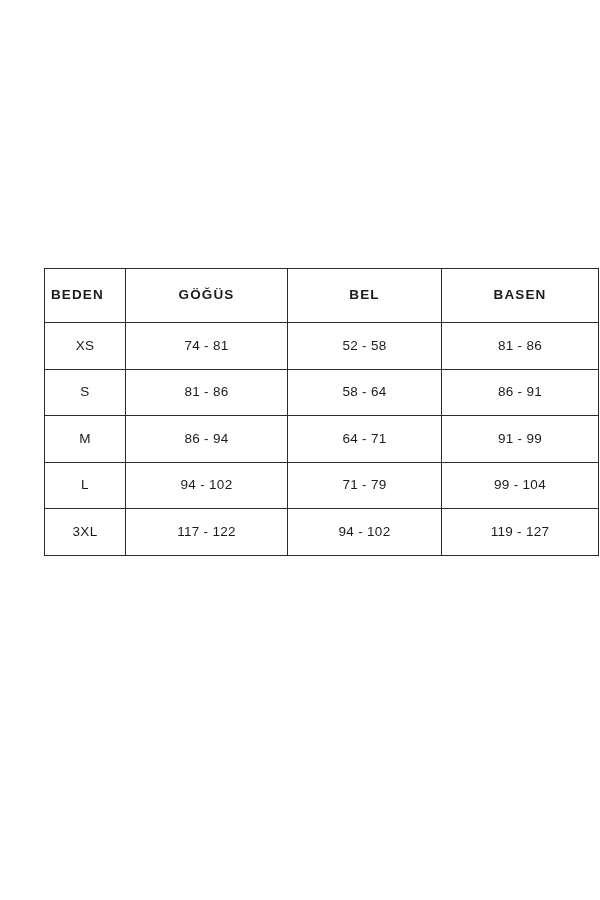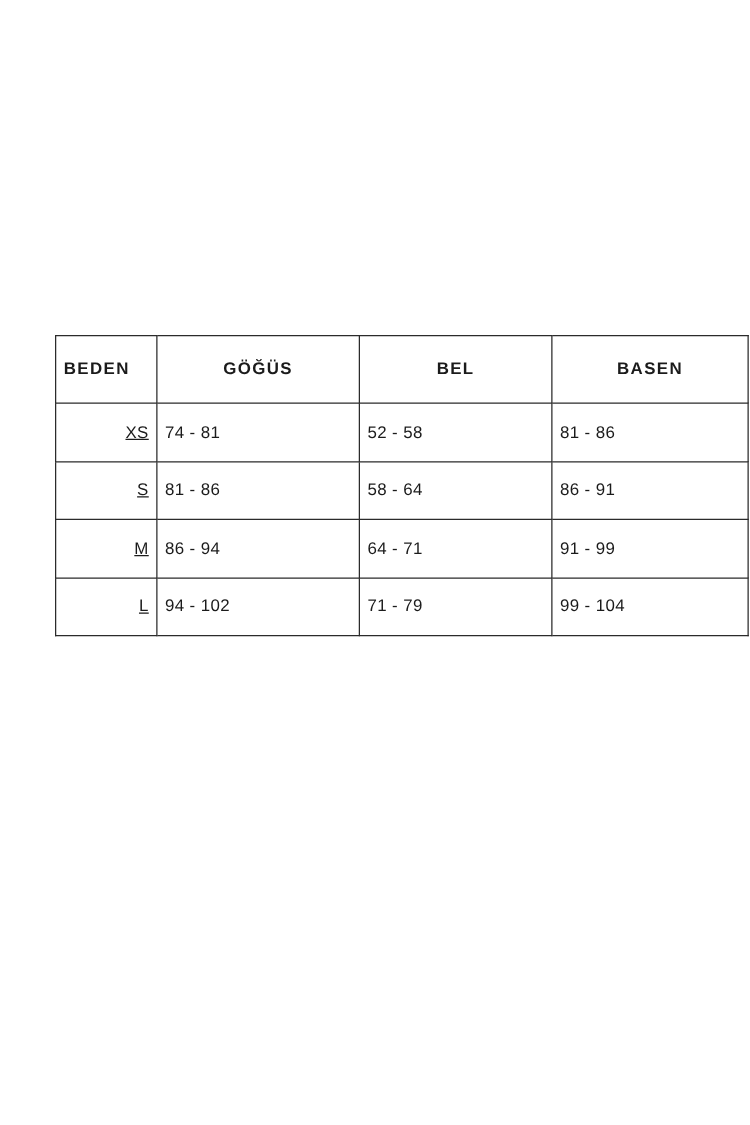--- a/index.html
+++ b/index.html
@@ -53,27 +53,26 @@
   }
   col.c0 { width: 81px; }
   col.c1 { width: 162px; }
   col.c2 { width: 154px; }
   col.c3 { width: 157px; }
 
   th.head-size { text-align: left; padding-left: 12px; }
   th.head-meas { }
 
   td.cell-size {
-    text-align: right;
+    text-align: center;
     padding-left: 12px;
     letter-spacing: 0.3px;
-    text-decoration: underline;
   }
   td.cell-val {
-    text-align: left;
+    text-align: center;
     letter-spacing: 0.3px;
   }
 </style>
 </head>
 <body>
 
 <div class="sheet">
   <div class="table-wrap">
     <table class="size-table">
       <colgroup>
@@ -108,16 +107,22 @@
           <td class="cell-val">86 - 94</td>
           <td class="cell-val">64 - 71</td>
           <td class="cell-val">91 - 99</td>
         </tr>
         <tr>
           <td class="cell-size">L</td>
           <td class="cell-val">94 - 102</td>
           <td class="cell-val">71 - 79</td>
           <td class="cell-val">99 - 104</td>
         </tr>
+        <tr>
+          <td class="cell-size">3XL</td>
+          <td class="cell-val">117 - 122</td>
+          <td class="cell-val">94 - 102</td>
+          <td class="cell-val">119 - 127</td>
+        </tr>
       </tbody>
     </table>
   </div>
 </div>
 
 </body></html>

